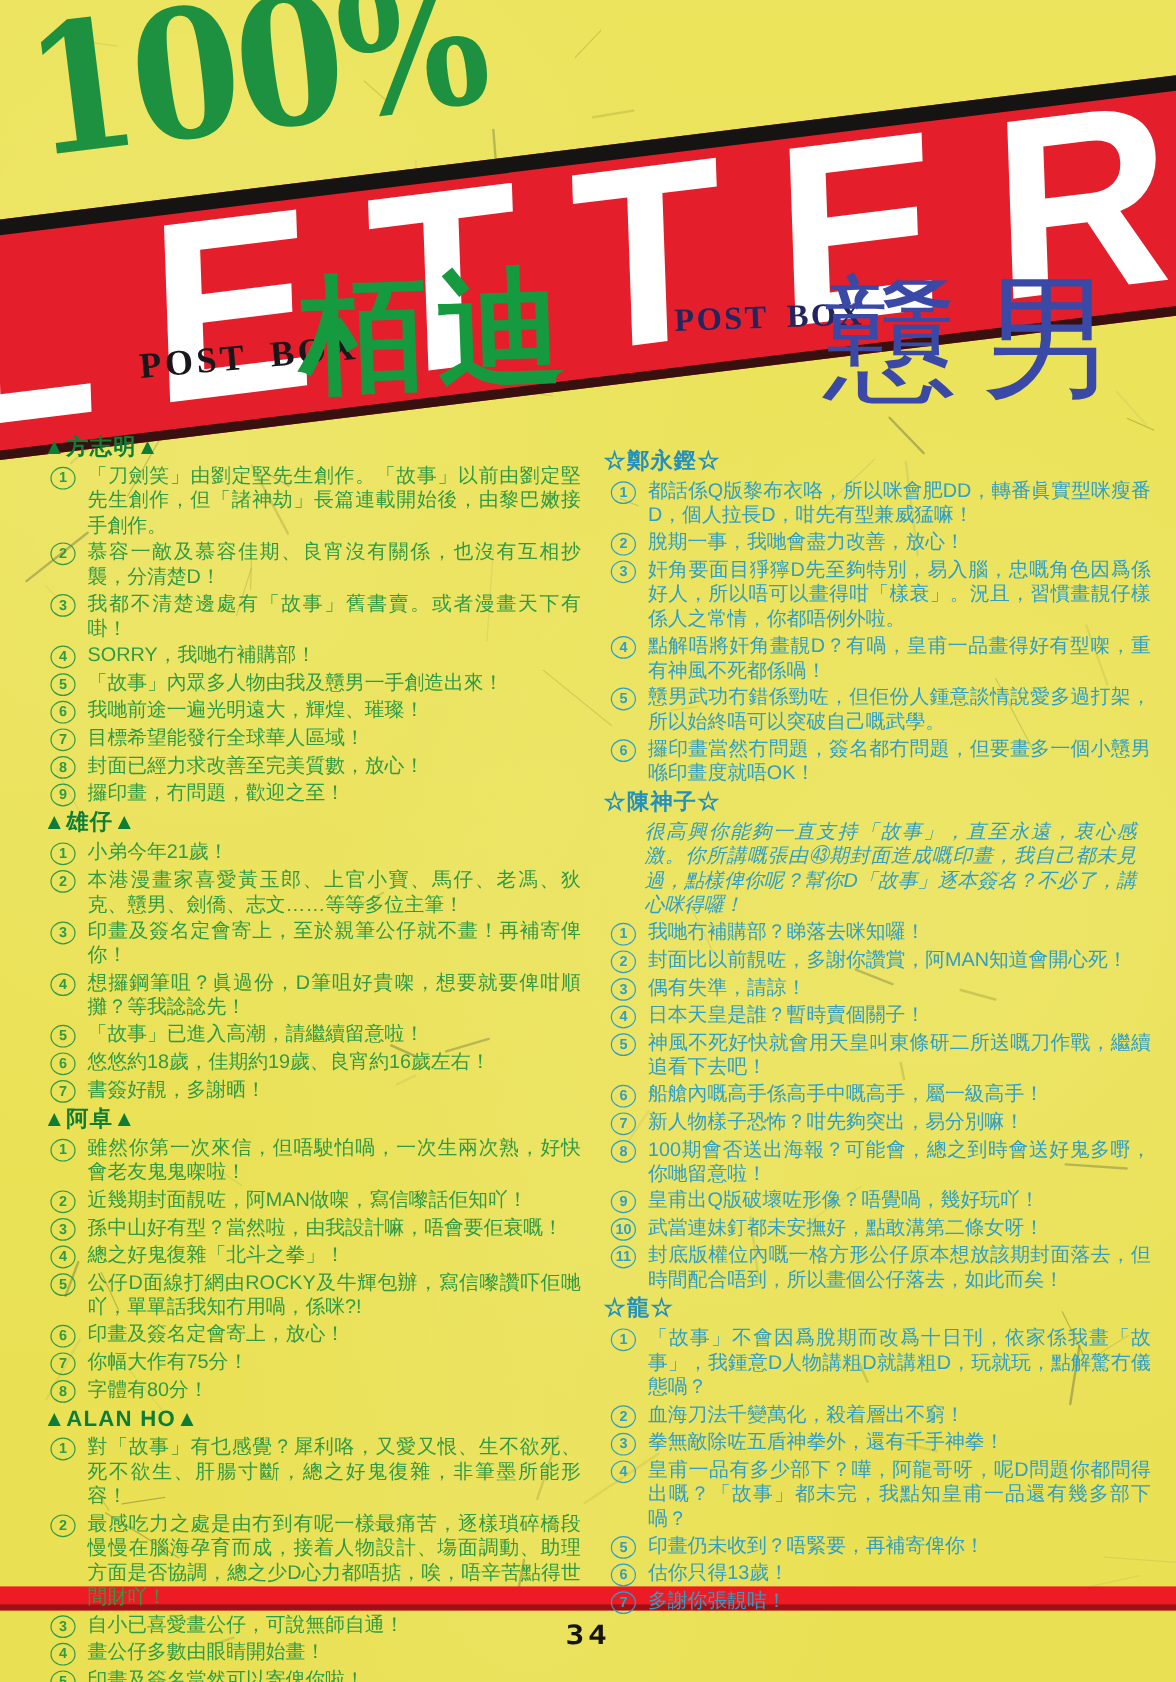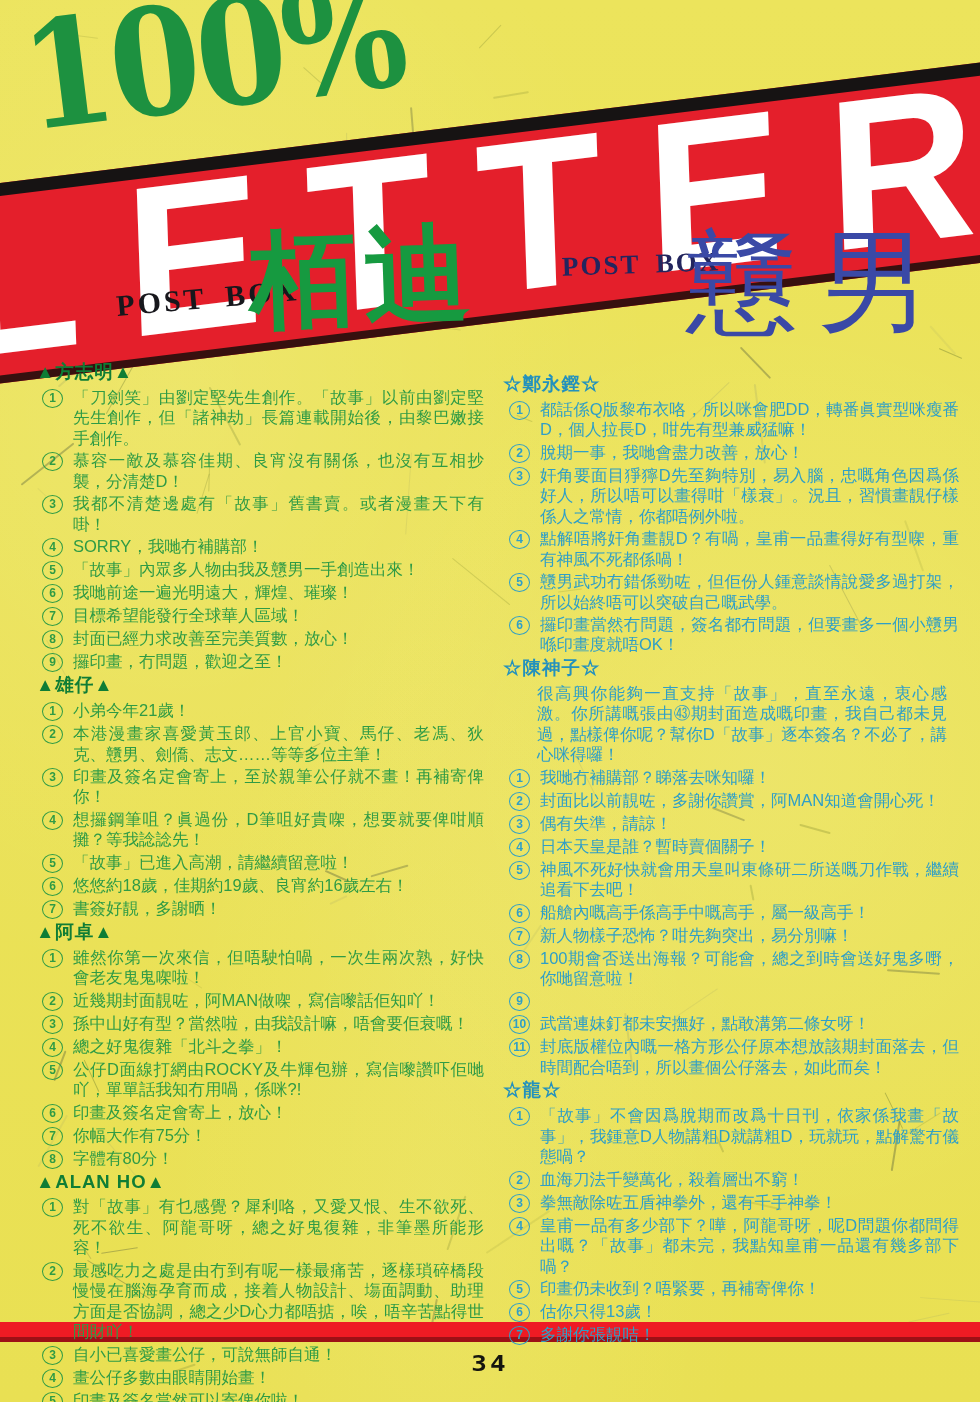--- a/index.html
+++ b/index.html
@@ -64,21 +64,21 @@
   
   .col{position:absolute;z-index:3;font-size:16.5px;line-height:1.24;}
   .col-left{left:36px;top:360px;width:448px;color:#2f9b45;}
   .col-right{left:503px;top:372px;width:456px;color:#2f9fc7;}
   .section-header{
     font-size:18.5px;font-weight:bold;letter-spacing:1px;
     margin:1px 0 3px 0;
   }
   .col-left .section-header{color:#0f7d35;}
   .col-right .section-header{color:#2391bd;}
-  .intro{margin:0 12px 2px 34px;text-align:justify;}
+  .intro{margin:0 12px 2px 34px;text-align:justify;font-style:italic;}
   .item{display:flex;align-items:flex-start;margin:0 0 2px 0;}
   .num{
     flex:0 0 auto;min-width:15px;height:17px;
     border:1.5px solid currentColor;border-radius:50%;
     font-size:12px;line-height:17px;text-align:center;
     padding:0 2px;margin:2px 10px 0 6px;font-weight:bold;
   }
   .txt{flex:1;text-align:justify;}
 
   
@@ -207,21 +207,21 @@
         <span class="num">7</span>
         <span class="txt">你幅大作有75分！</span>
       </div>
       <div class="item">
         <span class="num">8</span>
         <span class="txt">字體有80分！</span>
       </div>
       <div class="section-header">▲ALAN HO▲</div>
       <div class="item">
         <span class="num">1</span>
-        <span class="txt">對「故事」有乜感覺？犀利咯，又愛又恨、生不欲死、死不欲生、阿龍哥呀，總之好鬼復雜，非筆墨所能形容！</span>
+        <span class="txt">對「故事」有乜感覺？犀利咯，又愛又恨、生不欲死、死不欲生、肝腸寸斷，總之好鬼復雜，非筆墨所能形容！</span>
       </div>
       <div class="item">
         <span class="num">2</span>
         <span class="txt">最感吃力之處是由冇到有呢一樣最痛苦，逐樣瑣碎橋段慢慢在腦海孕育而成，接着人物設計、塲面調動、助理方面是否協調，總之少D心力都唔掂，唉，唔辛苦點得世間財吖！</span>
       </div>
       <div class="item">
         <span class="num">3</span>
         <span class="txt">自小已喜愛畫公仔，可說無師自通！</span>
       </div>
       <div class="item">
@@ -288,20 +288,21 @@
       <div class="item">
         <span class="num">7</span>
         <span class="txt">新人物樣子恐怖？咁先夠突出，易分別嘛！</span>
       </div>
       <div class="item">
         <span class="num">8</span>
         <span class="txt">100期會否送出海報？可能會，總之到時會送好鬼多嘢，你哋留意啦！</span>
       </div>
       <div class="item">
         <span class="num">9</span>
+        <span class="txt">皇甫出Q版破壞咗形像？唔覺喎，幾好玩吖！</span>
       </div>
       <div class="item">
         <span class="num">10</span>
         <span class="txt">武當連妹釘都未安撫好，點敢溝第二條女呀！</span>
       </div>
       <div class="item">
         <span class="num">11</span>
         <span class="txt">封底版權位內嘅一格方形公仔原本想放該期封面落去，但時間配合唔到，所以畫個公仔落去，如此而矣！</span>
       </div>
       <div class="section-header">☆龍☆</div>

